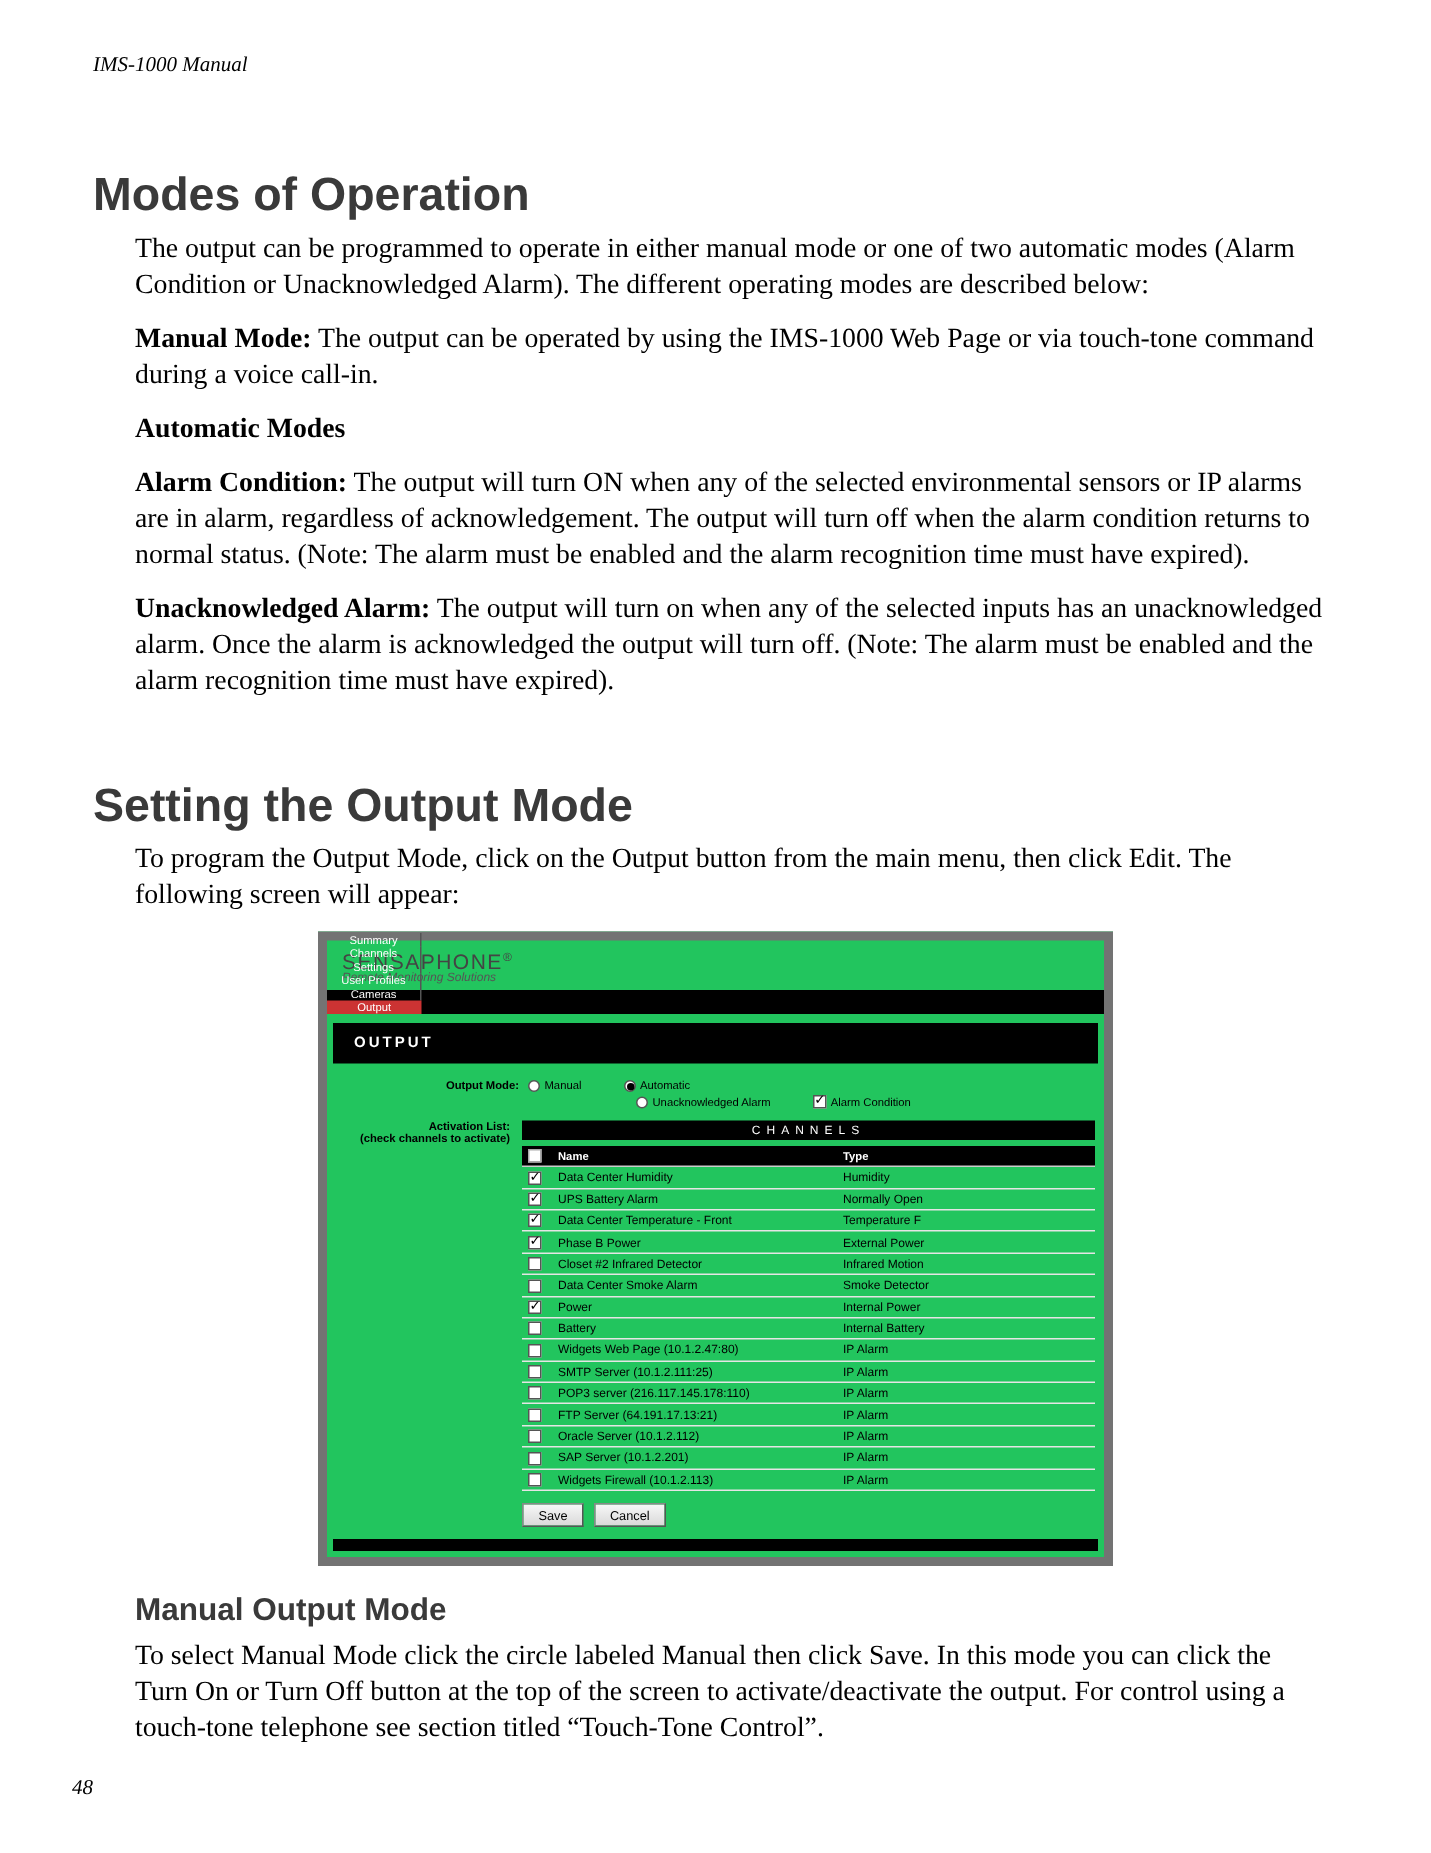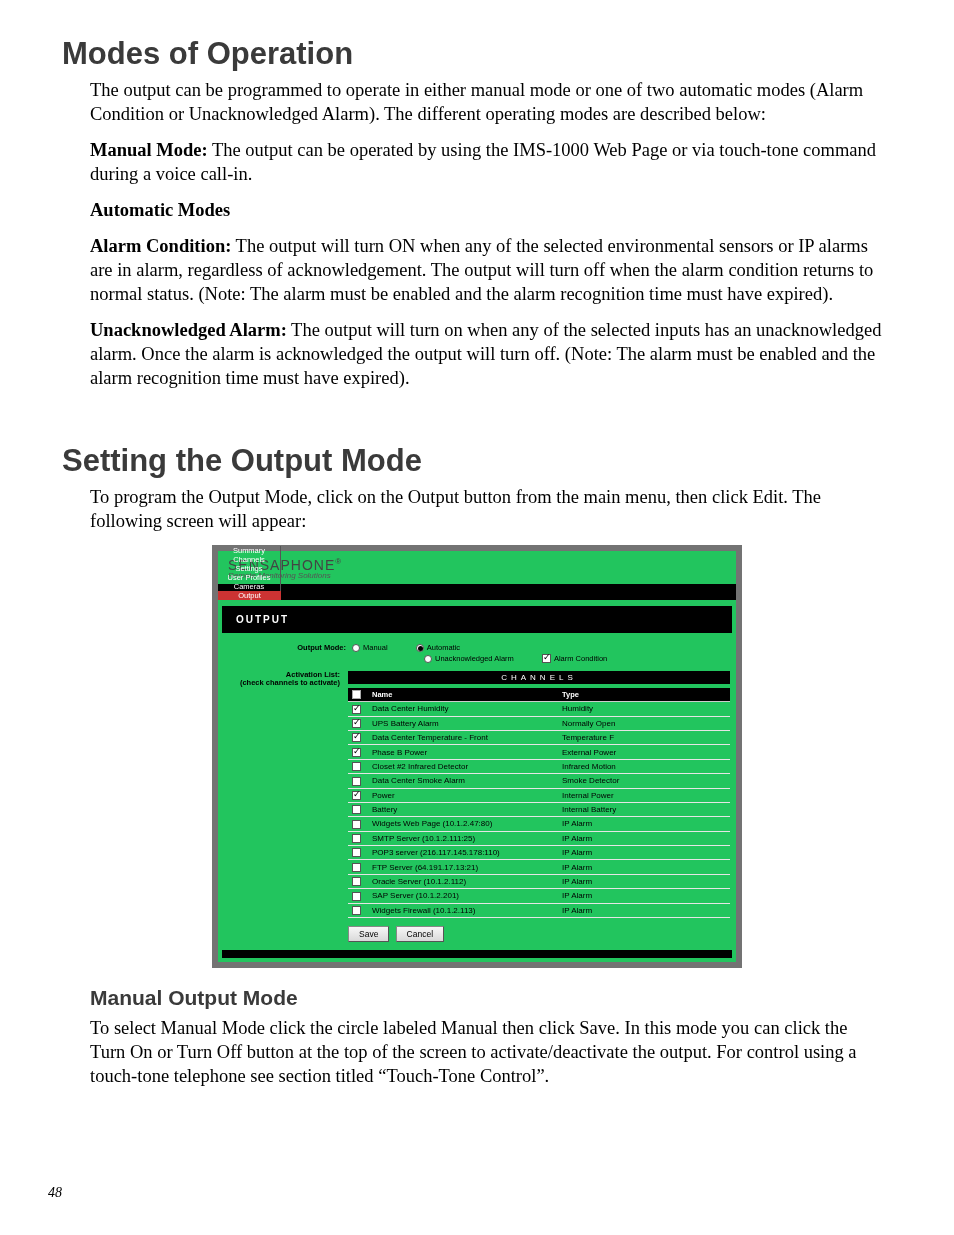--- a/index.html
+++ b/index.html
@@ -240,20 +240,21 @@
     left: 48px;
     bottom: 34px;
     font-style: italic;
     font-size: 14px;
   }
 </style>
 </head>
 <body>
 
 <div class="page">
+  <div class="running-head">IMS-1000  Manual</div>
 
   <div class="h1">Modes of Operation</div>
   <div class="body-block">
     <p>The output can be programmed to operate in either manual mode or one of two automatic modes (Alarm Condition or Unacknowledged Alarm). The different operating modes are described below:</p>
     <p><span class="b">Manual Mode:</span><span> The output can be operated by using the IMS-1000 Web Page or via touch-tone command during a voice call-in.</span></p>
     <p class="b">Automatic Modes</p>
     <p><span class="b">Alarm Condition:</span><span> The output will turn ON when any of the selected environmental sensors or IP alarms are in alarm, regardless of acknowledgement. The output will turn off when the alarm condition returns to normal status. (Note: The alarm must be enabled and the alarm recognition time must have expired).</span></p>
     <p><span class="b">Unacknowledged Alarm:</span><span> The output will turn on when any of the selected inputs has an unacknowledged alarm. Once the alarm is acknowledged the output will turn off. (Note: The alarm must be enabled and the alarm recognition time must have expired).</span></p>
   </div>
 

